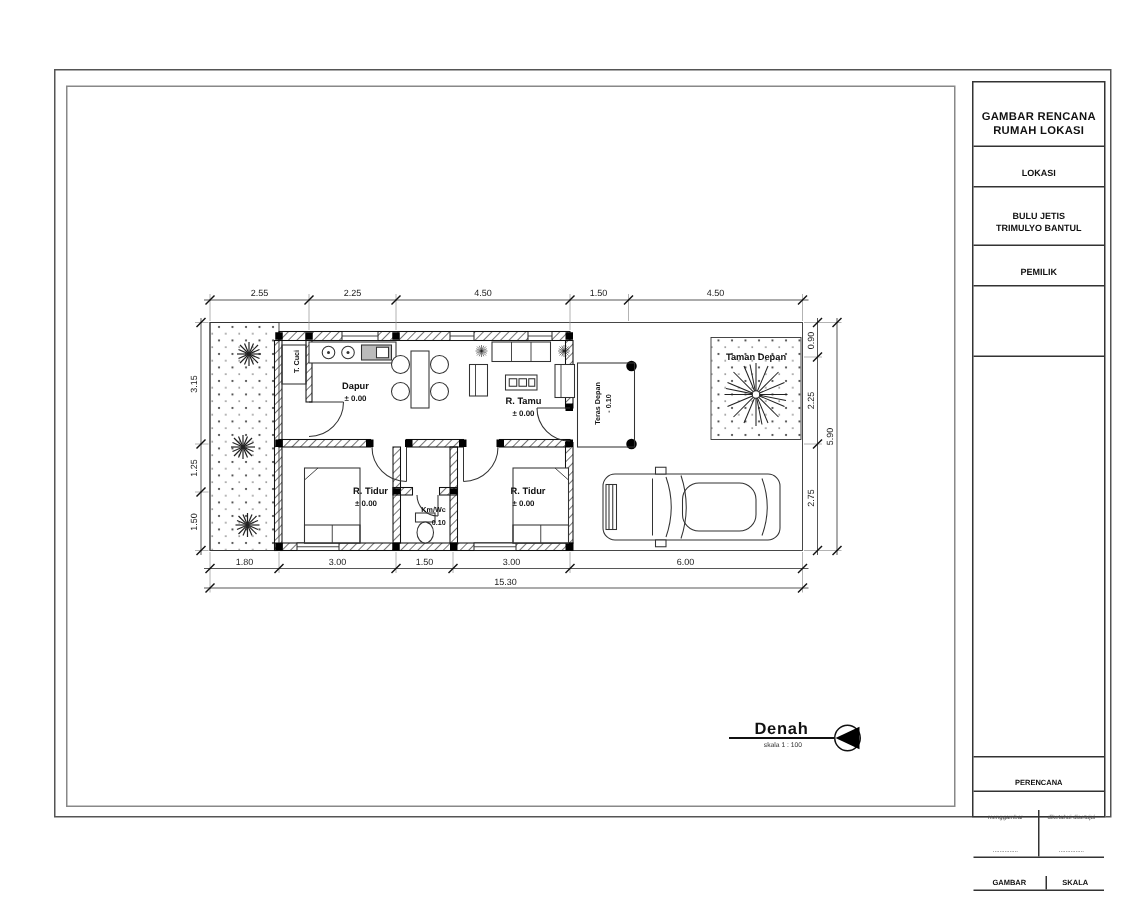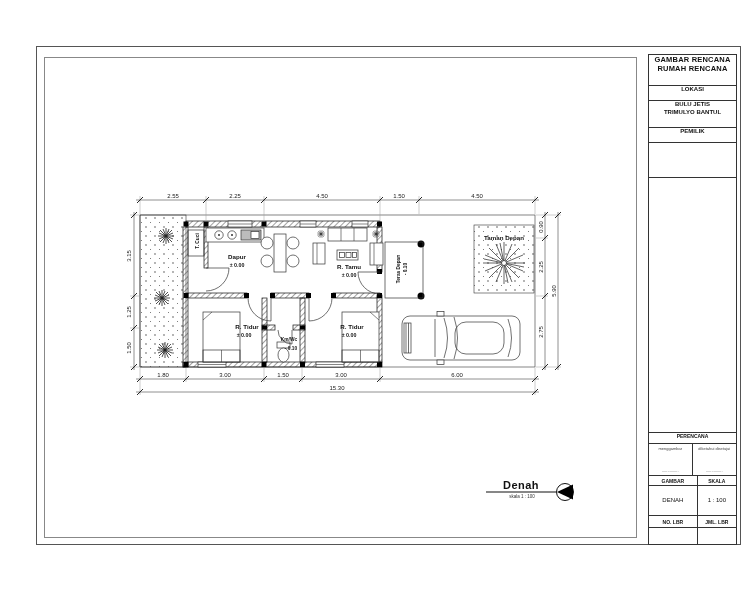--- a/index.html
+++ b/index.html
@@ -6,21 +6,21 @@
   .sheet{position:relative;width:750px;height:600px;background:#fff;overflow:hidden;
          font-family:"Liberation Sans",sans-serif;color:#111;}
   .abs{position:absolute;}
   .outer-border{left:36px;top:46px;width:705px;height:499px;border:1px solid #555;box-sizing:border-box;}
   .draw-frame{left:44px;top:57px;width:593px;height:481px;border:1px solid #888;box-sizing:border-box;}
   .plan-svg{left:44px;top:57px;}
   
   .title-block{left:648px;top:54px;width:89px;height:491px;border:1px solid #333;box-sizing:border-box;
                display:flex;flex-direction:column;background:#fff;}
   .tb-row{border-bottom:1px solid #333;box-sizing:border-box;display:flex;flex-direction:column;
-          align-items:center;justify-content:flex-start;text-align:center;flex:0 0 auto;}
+          align-items:center;justify-content:center;text-align:center;flex:0 0 auto;margin-top:12px;}
   .tb-row:last-child{border-bottom:none;}
   .tb-cols{flex-direction:row;align-items:stretch;padding:0;}
   .tb-col{display:flex;flex-direction:column;align-items:center;justify-content:center;box-sizing:border-box;}
   .tb-col.sep{border-right:1px solid #333;}
   .t-big{font-size:7.5px;font-weight:bold;line-height:1.25;letter-spacing:0.2px;}
   .t-med{font-size:6px;font-weight:bold;line-height:1.3;}
   .t-sm{font-size:5px;font-weight:bold;}
   .t-tiny{font-size:4px;color:#444;font-weight:normal;}
   .sig-col{justify-content:space-between;padding:2px 1px;}
   
@@ -341,21 +341,21 @@
       <text x="521" y="489" class="denah-lbl">Denah</text>
       <text x="522" y="498" class="denah-sub">skala 1 : 100</text>
       <circle cx="565" cy="492" r="8.5" fill="#fff" stroke="#111" stroke-width="1"></circle>
       <polygon points="557,492 573,484.5 573,499.5" fill="#000"></polygon>
     </g>
   </svg>
 
   <div class="abs title-block">
     <div class="tb-row t-big" style="height:31px">
       <span>GAMBAR RENCANA</span>
-      <span>RUMAH RENCANA</span>
+      <span>RUMAH LOKASI</span>
     </div>
     <div class="tb-row t-med" style="height:15px">LOKASI</div>
     <div class="tb-row t-med" style="height:27px">
       <span>BULU JETIS</span>
       <span>TRIMULYO BANTUL</span>
     </div>
     <div class="tb-row t-med" style="height:15px">PEMILIK</div>
     <div class="tb-row" style="height:35px"></div>
     <div class="tb-row" style="height:255px"></div>
     <div class="tb-row t-sm" style="height:11px">PERENCANA</div>

